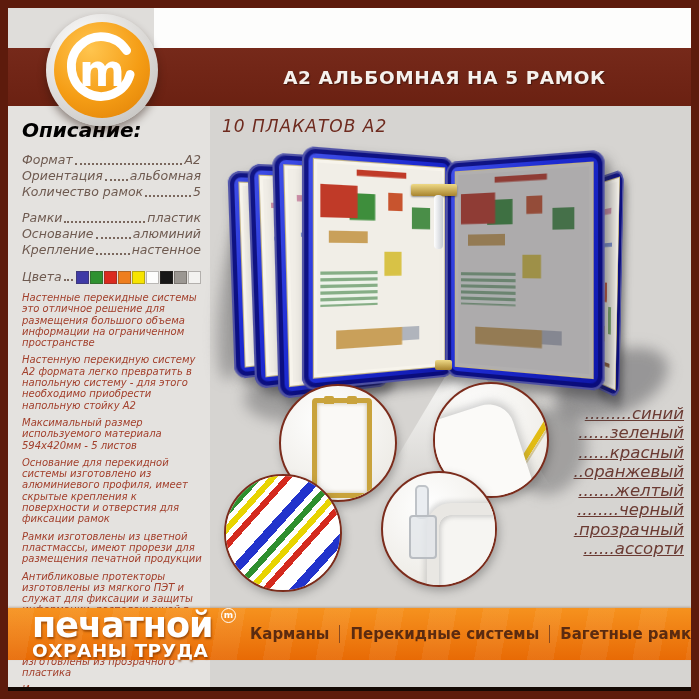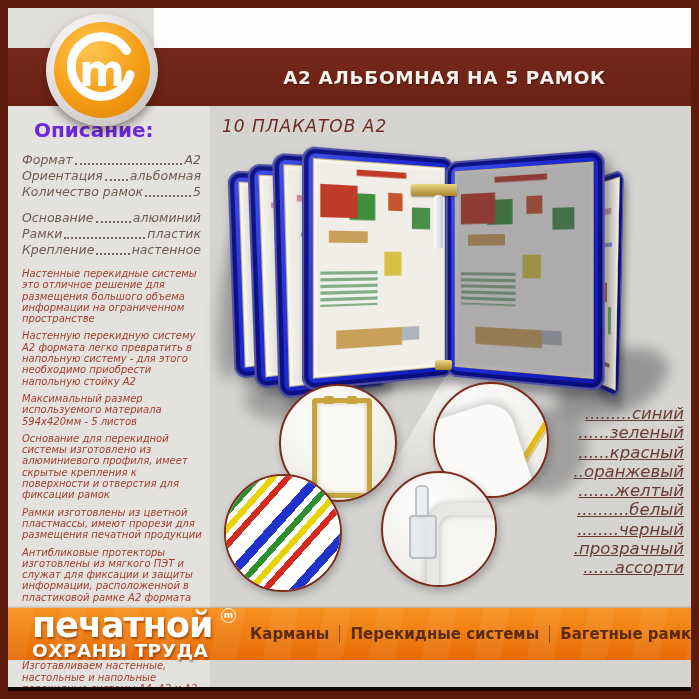--- a/index.html
+++ b/index.html
@@ -16,21 +16,21 @@
   .header-text div{color:#F6F1ED;font-weight:bold;font-size:18.5px;letter-spacing:.6px;text-shadow:1px 1px 1px rgba(0,0,0,.4);white-space:nowrap;}
 
   
   .logo{position:absolute;left:38px;top:6px;width:112px;height:112px;border-radius:50%;background:radial-gradient(circle at 35% 30%,#FFFFFF,#D9D7D4 60%,#B9B7B4);box-shadow:0 5px 9px rgba(40,20,10,.45);z-index:8;}
   .logo-core{position:absolute;left:8px;top:8px;width:96px;height:96px;border-radius:50%;background:radial-gradient(circle at 38% 28%,#FFC54F,#F59D15 55%,#DE7E05);display:flex;align-items:center;justify-content:center;}
   .logo-core svg{display:block;}
 
   
   .sidebar{position:absolute;left:0;top:98px;width:202px;height:585px;background:#E4E2DF;padding:0;box-sizing:border-box;overflow:hidden;}
   .sb-pad{padding:10px 9px 0 14px;}
-  .sb-title{font-size:20px;font-weight:bold;color:#6d28d9;margin:2px 0 10px 12px;}
+  .sb-title{font-size:20px;font-weight:bold;font-style:italic;color:#000000;margin:2px 0 10px 0;}
   .spec-list{margin:0 0 10px 0;}
   .spec-row{display:flex;font-size:12.5px;font-style:italic;color:#6E5A50;height:16px;line-height:15px;}
   .spec-dots{flex:1;border-bottom:2px dotted #7A675D;margin:0 2px 3px 2px;}
   .swatch-row{display:flex;align-items:flex-end;height:16px;margin:2px 0 8px 0;}
   .swatch-label{font-size:12.5px;font-style:italic;color:#6E5A50;line-height:15px;}
   .swatch-dots{width:14px;border-bottom:2px dotted #7A675D;margin:0 3px 3px 2px;}
   .swatch-strip{display:flex;gap:1px;}
   .swatch{width:13px;height:13px;border:1px solid rgba(60,55,50,.35);box-sizing:border-box;}
   .para-list p{font-size:10px;font-style:italic;color:#A23F2B;line-height:11.3px;margin:0 0 6px 0;width:180px;}
 
@@ -127,38 +127,54 @@
             <div class="spec-row">
               <span>Количество рамок</span>
               <span class="spec-dots"></span>
               <span>5</span>
             </div>
           </div>
 
         <div class="spec-list">
 
             <div class="spec-row">
+              <span>Рамки</span>
+              <span class="spec-dots"></span>
+              <span>пластик</span>
+            </div>
+
+            <div class="spec-row">
               <span>Основание</span>
               <span class="spec-dots"></span>
               <span>алюминий</span>
             </div>
 
             <div class="spec-row">
-              <span>Рамки</span>
-              <span class="spec-dots"></span>
-              <span>пластик</span>
-            </div>
-
-            <div class="spec-row">
               <span>Крепление</span>
               <span class="spec-dots"></span>
               <span>настенное</span>
             </div>
           </div>
 
+        <div class="swatch-row">
+          <span class="swatch-label">Цвета</span>
+          <span class="swatch-dots"></span>
+          <span class="swatch-strip">
+
+          <span class="swatch" style="background: rgb(63, 58, 166);"></span>
+              <span class="swatch" style="background: rgb(47, 145, 48);"></span>
+              <span class="swatch" style="background: rgb(219, 42, 31);"></span>
+              <span class="swatch" style="background: rgb(238, 126, 30);"></span>
+              <span class="swatch" style="background: rgb(247, 228, 0);"></span>
+              <span class="swatch" style="background: rgb(253, 253, 252);"></span>
+              <span class="swatch" style="background: rgb(23, 23, 23);"></span>
+              <span class="swatch" style="background: rgb(155, 151, 146);"></span>
+              <span class="swatch" style="background: rgb(243, 242, 240);"></span>
+            </span>
+        </div>
 
         <div class="para-list">
 
         <p>Настенные перекидные системы это отличное решение для размещения большого объема информации на ограниченном пространстве</p>
             <p>Настенную перекидную систему А2 формата легко превратить в напольную систему - для этого необходимо приобрести напольную стойку А2</p>
             <p>Максимальный размер используемого материала 594х420мм - 5 листов</p>
             <p>Основание для перекидной системы изготовлено из алюминиевого профиля, имеет скрытые крепления к поверхности и отверстия для фиксации рамок</p>
             <p>Рамки изготовлены из цветной пластмассы, имеют прорези для размещения печатной продукции</p>
             <p>Антибликовые протекторы изготовлены из мягкого ПЭТ и служат для фиксации и защиты информации, расположенной в пластиковой рамке А2 формата</p>
             <p>Держатели рамки для перекидной системы изготовлены из прозрачного пластика</p>
@@ -236,21 +252,20 @@
       <div class="clip-body"></div>
     </div>
 
     <div class="color-list">
 
     <div>.........синий</div>
         <div>......зеленый</div>
         <div>......красный</div>
         <div>..оранжевый</div>
         <div>.......желтый</div>
-        <div>..........белый</div>
         <div>........черный</div>
         <div>.прозрачный</div>
         <div>......ассорти</div>
       </div>
 
     <div class="footer-bar">
       <div class="footer-pattern"></div>
       <div class="brand">
         <div class="brand-top"><span>печатной</span><span class="brand-tm">m</span></div>
         <div class="brand-bottom">ОХРАНЫ ТРУДА</div>

